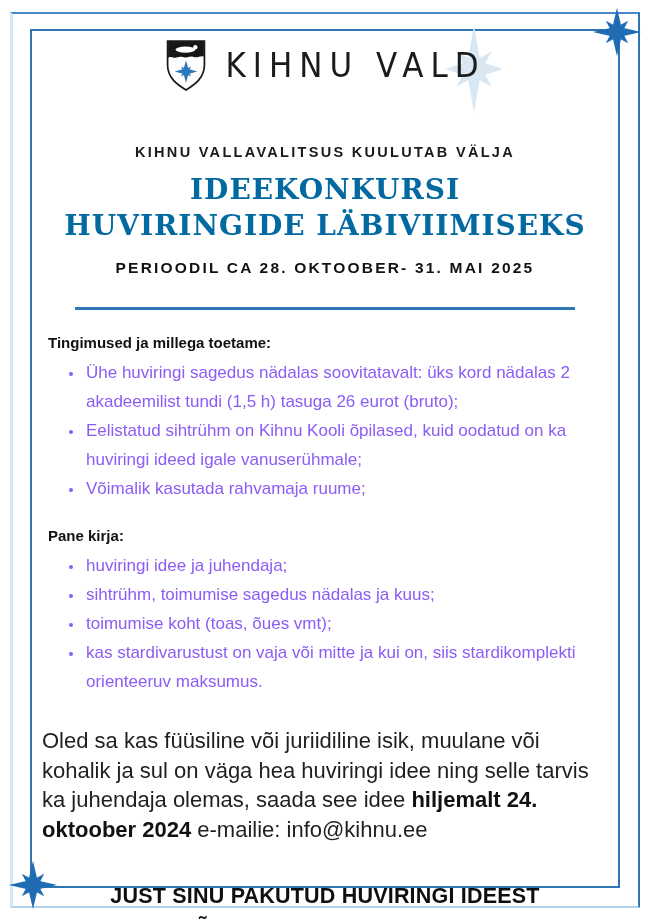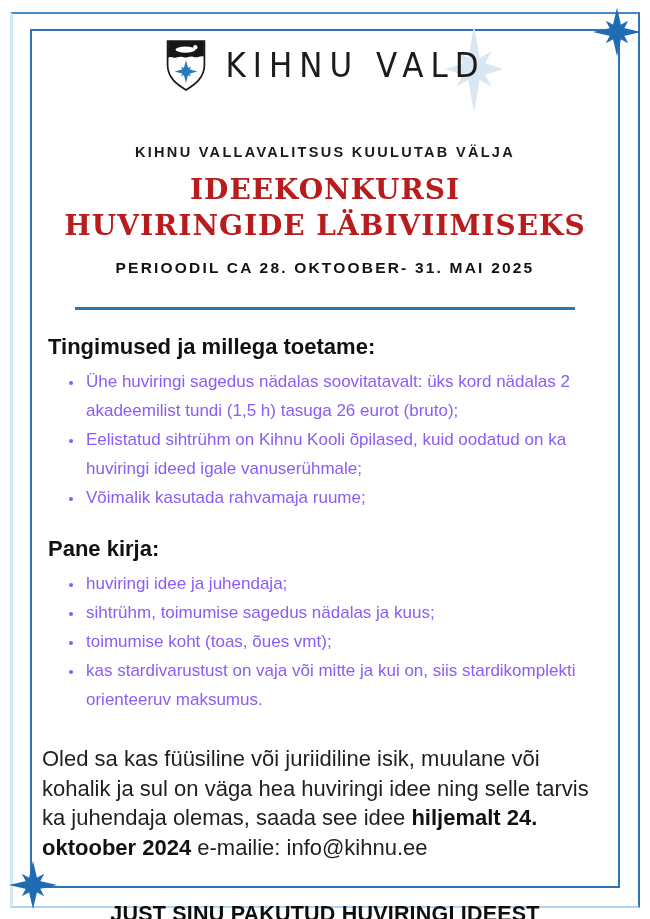--- a/index.html
+++ b/index.html
@@ -34,29 +34,29 @@
     position:relative;z-index:1;font-family:"DejaVu Sans",sans-serif;
     font-size:31px;letter-spacing:7px;color:#1b1b1b;transform:scaleY(1.08);
     white-space:nowrap;
   }
   .kicker{
     margin-top:50px;text-align:center;font-size:14.5px;font-weight:bold;
     letter-spacing:2.3px;color:#1a1a1a;
   }
   .title{
     margin:12px 0 0;text-align:center;font-family:"DejaVu Serif","Liberation Serif",serif;
-    font-size:28px;font-weight:bold;line-height:36px;letter-spacing:1px;color:#b91c1c;
+    font-size:28px;font-weight:bold;line-height:36px;letter-spacing:1px;color:#0369a1;
   }
   .title span{display:block;}
   .period{
     margin-top:15px;text-align:center;font-size:15.5px;font-weight:bold;
     letter-spacing:2.2px;color:#121212;
   }
   .divider{width:500px;height:3px;background:#2e75b6;margin:30px auto 0;}
-  .section-heading{font-size:22px;font-weight:bold;margin:24px 0 0 6px;color:#111;}
+  .section-heading{font-size:15px;font-weight:bold;margin:24px 0 0 6px;color:#111;}
   ul.bullets{margin:7px 0 0;padding-left:42px;}
   ul.bullets li{font-size:17px;line-height:29px;padding-left:2px;color:#8b5cf6;}
   ul.bullets li::marker{font-size:13px;}
   .closing{margin-top:30px;font-size:22px;line-height:29.5px;color:#1f1f1f;}
   .closing b{color:#111;}
   .footer{
     margin-top:36px;text-align:center;font-size:21.5px;font-weight:bold;
     line-height:33px;color:#0f0f0f;letter-spacing:0.2px;
   }
   .footer span{display:block;}

